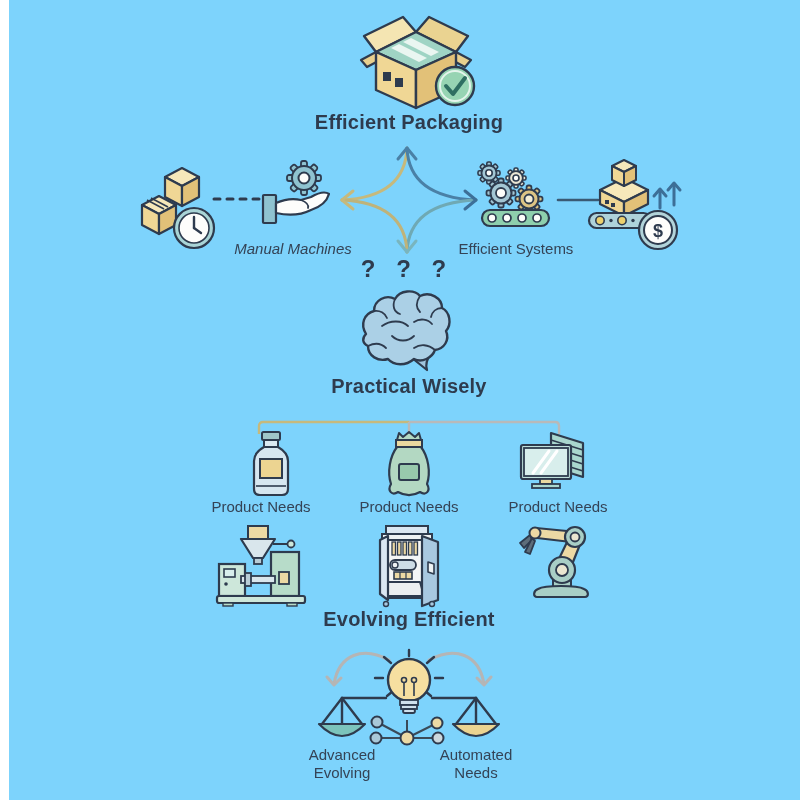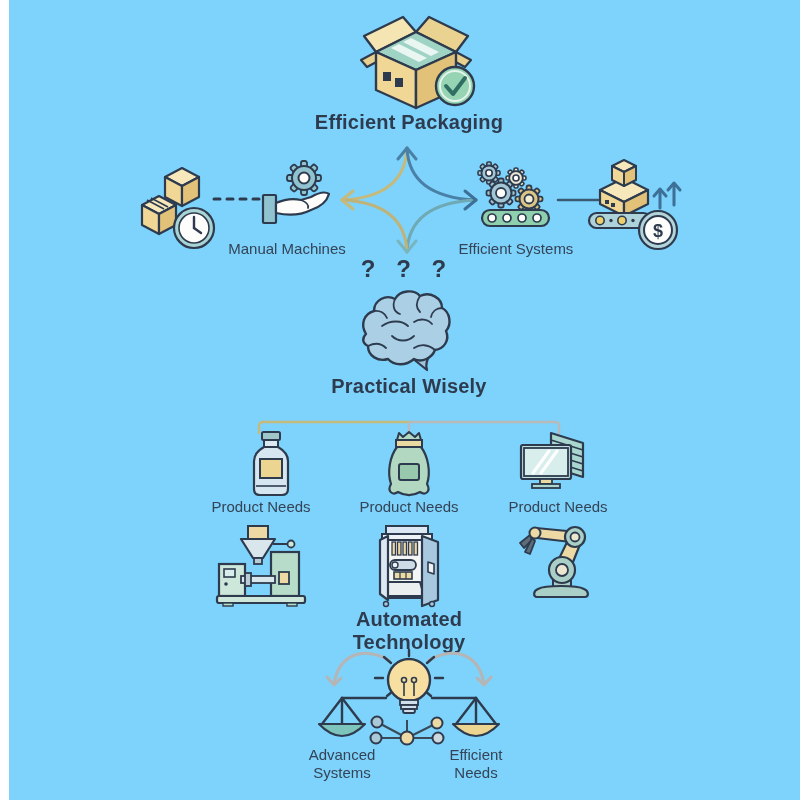--- a/index.html
+++ b/index.html
@@ -89,21 +89,21 @@
         <rect x="-3" y="-17" width="6" height="34" rx="2" transform="rotate(90)" fill="#8fc3d0" stroke="#2e3b4e" stroke-width="1.8"></rect>
         <rect x="-3" y="-17" width="6" height="34" rx="2" transform="rotate(135)" fill="#8fc3d0" stroke="#2e3b4e" stroke-width="1.8"></rect>
         <circle r="12" fill="#8fc3d0" stroke="#2e3b4e" stroke-width="2"></circle>
         <circle r="5.5" fill="#fdfdfb" stroke="#2e3b4e" stroke-width="2"></circle>
       </g>
       <rect x="4" y="40" width="13" height="28" rx="1" fill="#8fc3d0" stroke="#2e3b4e" stroke-width="2.2"></rect>
       <path d="M 17,48 C 26,44 34,43 42,45 L 52,42 C 59,38 66,36 70,39 C 68,46 61,52 52,55 C 42,60 30,61 17,58 Z" fill="#fdfdfb" stroke="#2e3b4e" stroke-width="2.2" stroke-linejoin="round"></path>
       <path d="M 42,45 C 47,47 50,50 49,53" fill="none" stroke="#2e3b4e" stroke-width="1.8" stroke-linecap="round"></path>
     </svg>
   </div>
-  <div class="abs label" style="left:188px;top:240px;width:180px;">Manual Machines</div>
+  <div class="abs label" style="left:194px;top:240px;width:180px;font-style:italic;">Manual Machines</div>
 
   <div class="abs" style="left:462px;top:158px;width:85px;height:72px;">
     <svg width="85" height="72" viewBox="0 0 85 72">
       <g transform="translate(18,15)">
         <rect x="-2.2" y="-11" width="4.4" height="22" rx="1.5" fill="#a3c6d4" stroke="#2e3b4e" stroke-width="1.6"></rect>
         <rect x="-2.2" y="-11" width="4.4" height="22" rx="1.5" transform="rotate(45)" fill="#a3c6d4" stroke="#2e3b4e" stroke-width="1.6"></rect>
         <rect x="-2.2" y="-11" width="4.4" height="22" rx="1.5" transform="rotate(90)" fill="#a3c6d4" stroke="#2e3b4e" stroke-width="1.6"></rect>
         <rect x="-2.2" y="-11" width="4.4" height="22" rx="1.5" transform="rotate(135)" fill="#a3c6d4" stroke="#2e3b4e" stroke-width="1.6"></rect>
         <circle r="7.5" fill="#a3c6d4" stroke="#2e3b4e" stroke-width="1.8"></circle>
         <circle r="3.2" fill="#fdfdfb" stroke="#2e3b4e" stroke-width="1.6"></circle>
@@ -293,21 +293,21 @@
       <circle cx="20" cy="10" r="5.5" fill="#ecd9a4" stroke="#2e3b4e" stroke-width="2"></circle>
       <polygon points="40,44 54,49 66,19 55,13" fill="#ecd9a4" stroke="#2e3b4e" stroke-width="2.2" stroke-linejoin="round"></polygon>
       <circle cx="60" cy="14" r="10" fill="#a9cfc6" stroke="#2e3b4e" stroke-width="2.2"></circle>
       <circle cx="60" cy="14" r="4.5" fill="#eae6d0" stroke="#2e3b4e" stroke-width="1.8"></circle>
       <rect x="38" y="54" width="18" height="10" fill="#a9cfc6" stroke="#2e3b4e" stroke-width="2"></rect>
       <circle cx="47" cy="47" r="13" fill="#a9cfc6" stroke="#2e3b4e" stroke-width="2.2"></circle>
       <circle cx="47" cy="47" r="6" fill="#eae6d0" stroke="#2e3b4e" stroke-width="1.8"></circle>
       <path d="M 22,74 L 70,74 C 74,74 74,68 69,66 C 62,62 30,62 23,66 C 18,68 18,74 22,74 Z" fill="#a9cfc6" stroke="#2e3b4e" stroke-width="2.2" stroke-linejoin="round"></path>
     </svg>
   </div>
-  <div class="abs title" style="left:290px;top:608px;width:220px;">Automated Technology</div>
+  <div class="abs title" style="left:290px;top:608px;width:220px;">Evolving Efficient</div>
 
   <div class="abs" style="left:298px;top:648px;width:204px;height:72px;">
     <svg width="204" height="72" viewBox="0 0 204 72">
       <path d="M 82,12 C 56,-2 32,6 27,36" fill="none" stroke="#b5b5b5" stroke-width="3" stroke-linecap="round"></path>
       <polyline points="20,29 27,37 34,30" fill="none" stroke="#b5b5b5" stroke-width="3" stroke-linecap="round" stroke-linejoin="round"></polyline>
       <path d="M 122,12 C 148,-2 172,6 177,36" fill="none" stroke="#b5b5b5" stroke-width="3" stroke-linecap="round"></path>
       <polyline points="170,30 177,37 184,29" fill="none" stroke="#b5b5b5" stroke-width="3" stroke-linecap="round" stroke-linejoin="round"></polyline>
       <g stroke="#2e3b4e" stroke-width="2.4" stroke-linecap="round">
         <line x1="102" y1="2" x2="102" y2="8"></line>
         <line x1="77" y1="9" x2="84" y2="15"></line>
@@ -351,17 +351,17 @@
       </g>
       <circle cx="70" cy="42" r="5.5" fill="#a9c8d8" stroke="#2e3b4e" stroke-width="2"></circle>
       <circle cx="69" cy="58" r="5.5" fill="#a9c8d8" stroke="#2e3b4e" stroke-width="2"></circle>
       <circle cx="130" cy="43" r="5.5" fill="#ecd9a4" stroke="#2e3b4e" stroke-width="2"></circle>
       <circle cx="131" cy="58" r="5.5" fill="#ccd8de" stroke="#2e3b4e" stroke-width="2"></circle>
       <circle cx="100" cy="58" r="6.5" fill="#ecd9a4" stroke="#2e3b4e" stroke-width="2"></circle>
     </svg>
   </div>
 
   <div class="abs label2" style="left:263px;top:746px;width:140px;">Advanced
-Systems</div>
-  <div class="abs label2" style="left:397px;top:746px;width:140px;">Efficient
+Evolving</div>
+  <div class="abs label2" style="left:397px;top:746px;width:140px;">Automated
 Needs</div>
 
 </div>
 
 </body></html>

